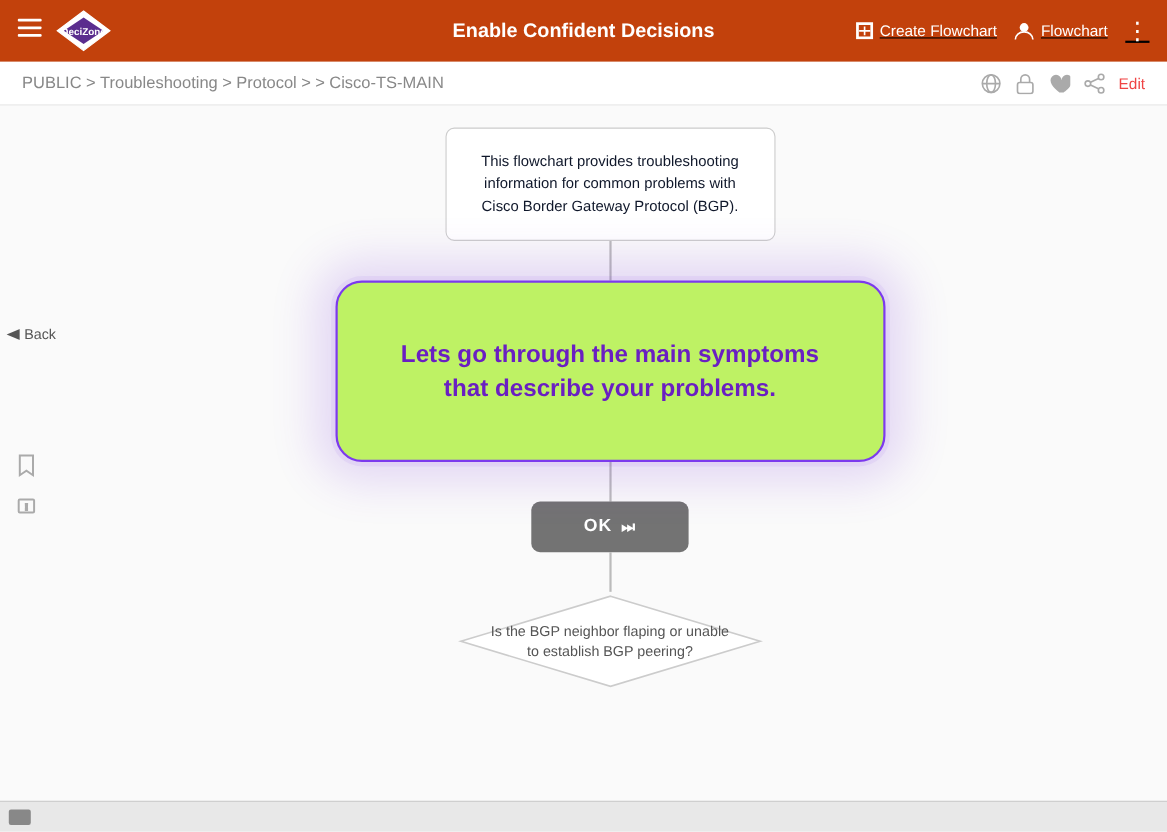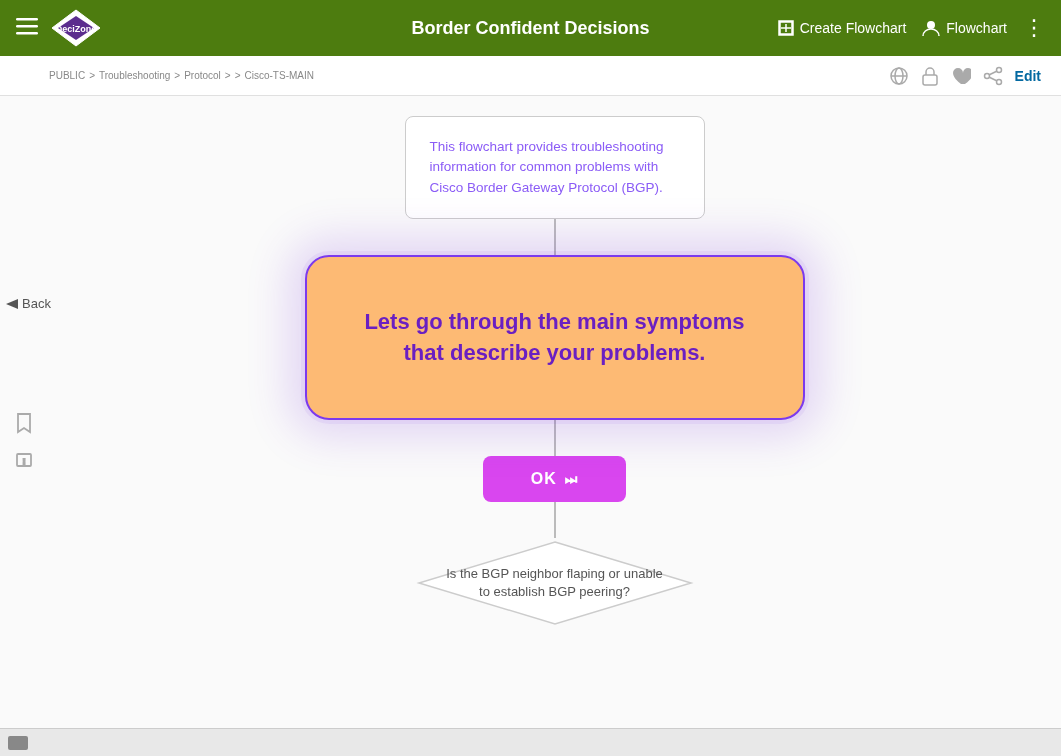--- a/index.html
+++ b/index.html
@@ -1,26 +1,27 @@
 <!DOCTYPE html>
 <html><head>
   <meta charset="utf-8">
   <style>
     * { box-sizing: border-box; margin: 0; padding: 0; }
     body { font-family: Arial, sans-serif; background: #f5f5f5; width: 1061px; height: 756px; overflow: hidden; position: relative; }
 
     
     .header {
-      background: #4d7c0f;
+      background: #c2410c;
       height: 56px;
       display: flex;
       align-items: center;
       padding: 0 16px;
       position: relative;
       z-index: 10;
+      text-decoration: underline;
     }
     .header-menu-btn {
       color: white;
       background: none;
       border: none;
       cursor: pointer;
       font-size: 20px;
       margin-right: 12px;
     }
     .header-logo {
@@ -69,26 +70,25 @@
     .breadcrumb-bar {
       background: white;
       height: 40px;
       display: flex;
       align-items: center;
       padding: 0 20px;
       border-bottom: 1px solid #e0e0e0;
       position: relative;
     }
     .breadcrumb {
-      font-size: 10px;
+      font-size: 15px;
       color: #888;
       display: flex;
       align-items: center;
       gap: 4px;
-      margin-left: 29px;
     }
     .breadcrumb a {
       color: #888;
       text-decoration: none;
     }
     .breadcrumb .active-crumb {
       color: #6a1fc2;
       font-weight: 500;
     }
     .breadcrumb-actions {
@@ -104,23 +104,23 @@
       cursor: pointer;
       color: #aaa;
       font-size: 18px;
       display: flex;
       align-items: center;
     }
     .edit-btn {
       background: none;
       border: none;
       cursor: pointer;
-      color: #0369a1;
+      color: #ef4444;
       font-size: 14px;
-      font-weight: 700;
+      font-weight: 400;
     }
 
     
     .main-area {
       display: flex;
       height: calc(756px - 56px - 40px);
       position: relative;
       background: #fafafa;
     }
 
@@ -174,58 +174,58 @@
       padding-top: 20px;
     }
 
     
     .flow-info-box {
       border: 1.5px solid #ccc;
       border-radius: 8px;
       background: white;
       width: 300px;
       padding: 20px 24px;
-      text-align: left;
+      text-align: center;
       font-size: 13.5px;
-      color: #8b5cf6;
+      color: #0f172a;
       line-height: 1.5;
       position: relative;
       z-index: 2;
     }
 
     
     .connector {
       width: 2px;
       height: 36px;
       background: #bbb;
       margin: 0 auto;
     }
 
     
     .flow-main-box {
       border: 2px solid #7c3aed;
       border-radius: 24px;
-      background: #fdba74;
+      background: #bef264;
       box-shadow: 0 0 40px 18px rgba(130, 60, 220, 0.18), 0 0 0 4px rgba(130, 60, 220, 0.07);
       width: 500px;
       padding: 50px 40px;
       text-align: center;
       position: relative;
       z-index: 2;
     }
     .flow-main-box-text {
       color: #6a1fc2;
       font-size: 22px;
       font-weight: bold;
       line-height: 1.4;
     }
 
     
     .flow-ok-btn {
-      background: #d946ef;
+      background: #737373;
       color: white;
       border: none;
       border-radius: 8px;
       padding: 14px 48px;
       font-size: 16px;
       font-weight: bold;
       cursor: pointer;
       display: flex;
       align-items: center;
       gap: 8px;
@@ -297,21 +297,21 @@
   </button>
 
   <div class="header-logo">
     <svg width="52" height="40" viewBox="0 0 52 40">
       <polygon points="26,2 50,20 26,38 2,20" fill="white" stroke="white" stroke-width="1"></polygon>
       <polygon points="26,8 44,20 26,32 8,20" fill="#5b2d8e"></polygon>
       <text x="26" y="24" text-anchor="middle" fill="white" font-size="9" font-weight="bold" font-family="Arial">DeciZone</text>
     </svg>
   </div>
 
-  <div class="header-title">Border Confident Decisions</div>
+  <div class="header-title">Enable Confident Decisions</div>
 
   <div class="header-actions">
     <button class="header-btn">
       <svg width="16" height="16" viewBox="0 0 16 16" fill="white">
           <path d="M14 2H2v12h12V2zM1 1h14v14H1V1zm7 3v8M3 8h10" stroke="white" stroke-width="1.5" fill="none"></path>
         </svg>
       <span>Create Flowchart</span>
     </button>
     <button class="header-btn">
       <svg width="18" height="18" viewBox="0 0 18 18" fill="white">

